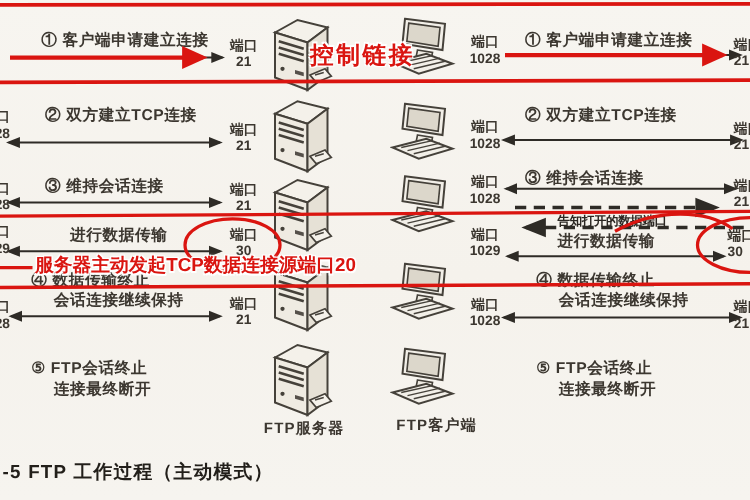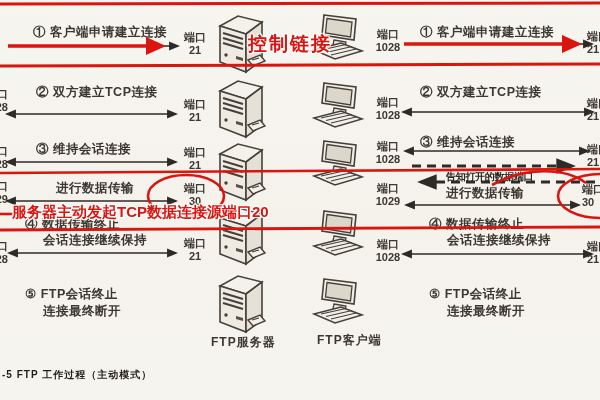--- a/index.html
+++ b/index.html
@@ -5,21 +5,21 @@
   html,body{margin:0;padding:0}
   #shot{position:relative;width:600px;height:400px;overflow:hidden;
         background:linear-gradient(180deg,#f7f5f0 0%,#f5f2ec 55%,#f6f4ef 100%);
         font-family:Liberation Sans, sans-serif;color:#35312b}
   .abs{position:absolute;white-space:nowrap}
   .step{font-size:12.5px;font-weight:700;letter-spacing:.5px;color:#3c3730}
   .port{font-size:11px;line-height:12.5px;font-weight:700;text-align:center;color:#3c3730}
   .portL{width:38px}
   .pasv{font-size:10px;font-weight:700;letter-spacing:-.3px;color:#2b2722}
   .lbl{font-size:12px;font-weight:700;letter-spacing:1px;color:#3c3730}
-  .cap{font-size:10px;font-weight:700;letter-spacing:1px;color:#221f1a}
+  .cap{font-size:15px;font-weight:700;letter-spacing:1px;color:#221f1a}
   .halo{text-shadow:-1px -1px 0 #fff,1px -1px 0 #fff,-1px 1px 0 #fff,1px 1px 0 #fff,0 0 3px #fff}
   .note{font-size:15px;font-weight:700;color:#da1510;letter-spacing:0}
   .ctrl{font-size:19px;font-weight:700;color:#da1510;letter-spacing:2px}
   .cutR{text-align:left}
   .cutL{text-align:right}
   svg{position:absolute;left:0;top:0}
 </style>
 </head>
 <body>
 
@@ -147,15 +147,15 @@
       <line x1="0" y1="214" x2="26" y2="214" stroke-width="2.6"></line>
       <line x1="8" y1="46" x2="162" y2="46" stroke-width="3.4" marker-end="url(#mR2)"></line>
       <line x1="404" y1="44" x2="578" y2="44" stroke-width="3.4" marker-end="url(#mR2)"></line>
       <ellipse cx="186" cy="196" rx="38" ry="21" stroke-width="2.6"></ellipse>
       <ellipse cx="601" cy="196" rx="43" ry="22" stroke-width="2.6"></ellipse>
       <path d="M492,185 C526,166 566,168 586,183" stroke-width="2.6"></path>
     </g>
   </svg>
 
   <div class="abs ctrl halo" style="left:248px;top:31px">控制链接</div>
-  <div class="abs note halo" style="left:12px;top:203px">服务器主动发起TCP数据连接源端口20</div>
+  <div class="abs note halo" style="left:28px;top:203px">服务器主动发起TCP数据连接源端口20</div>
 
 </div>
 
 </body></html>

